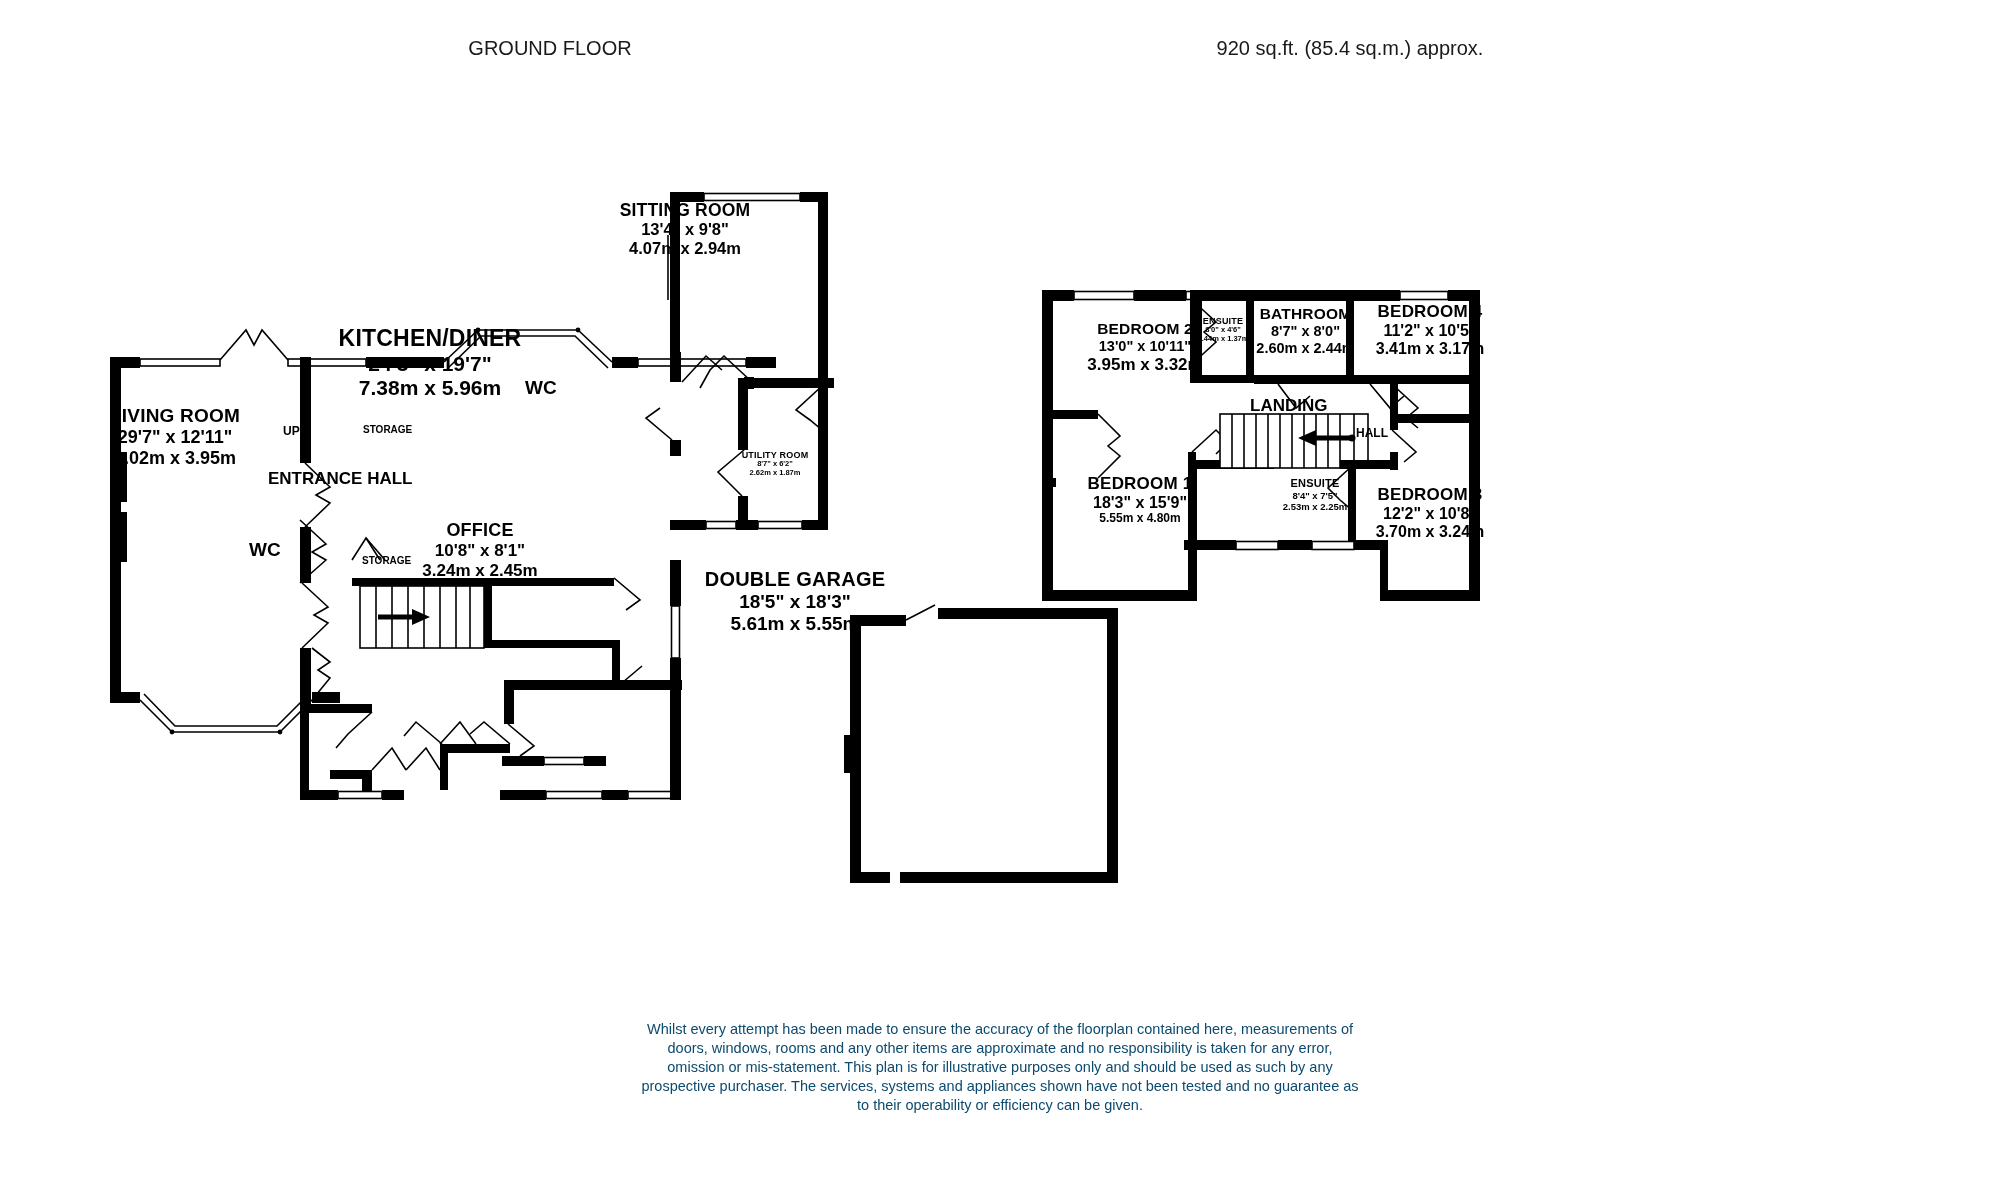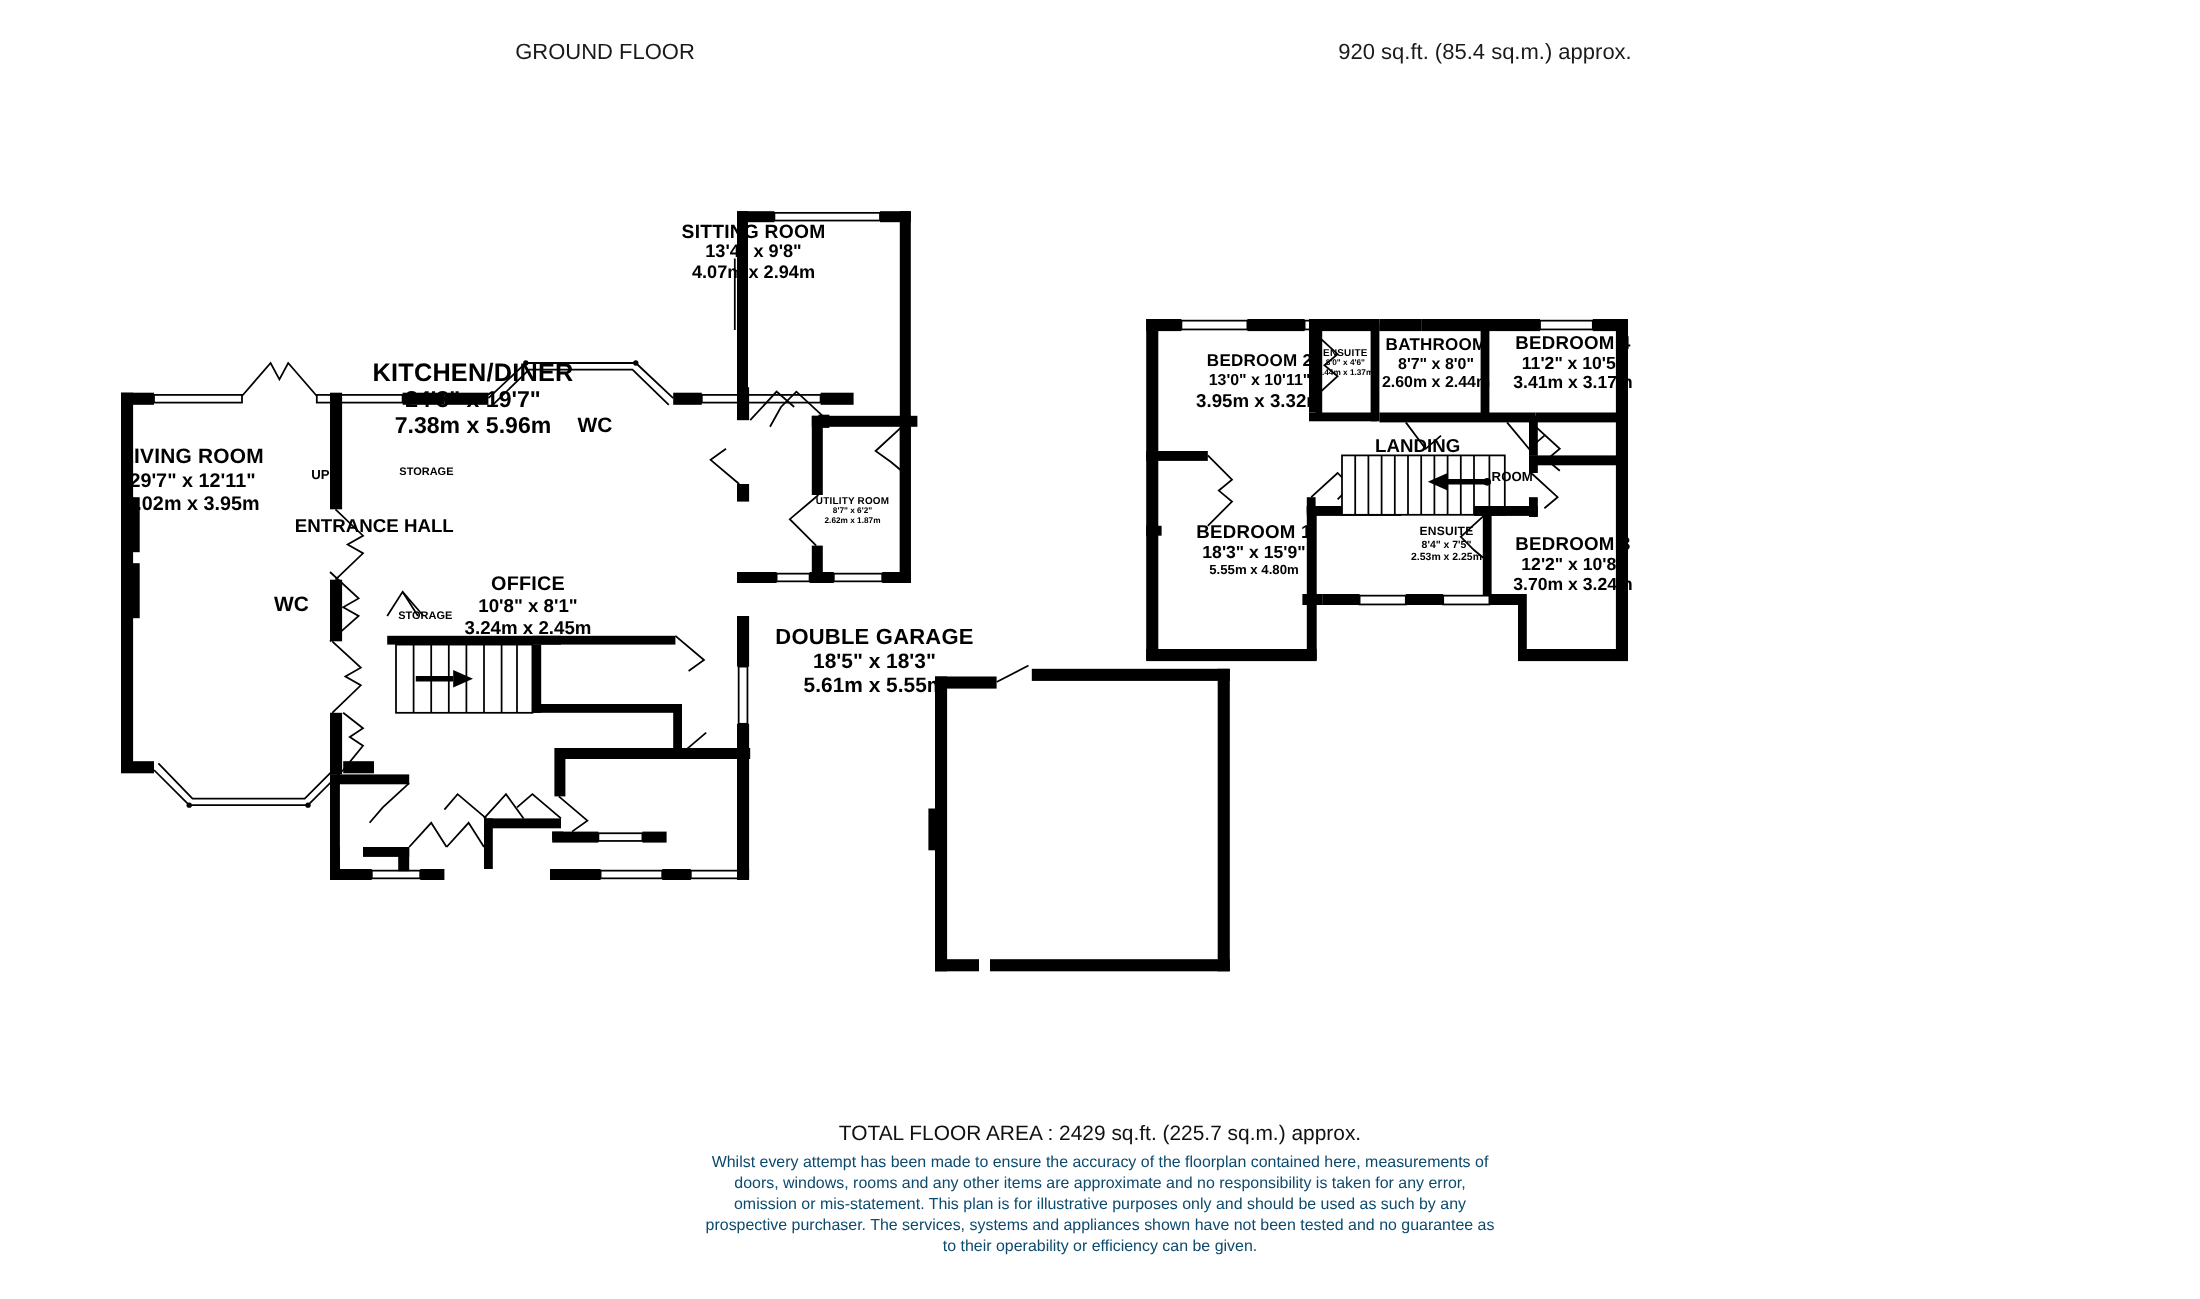--- a/index.html
+++ b/index.html
@@ -430,18 +430,17 @@
   <span class="rdim2">2.53m  x 2.25m</span>
 </div>
 
 <div class="rlabel" style="left:1330px; top:485px; width:200px;">
   <span class="rname" style="font-size:17px;">BEDROOM 3</span>
   <span class="rdim" style="font-size:16px;">12'2"  x 10'8"</span>
   <span class="rdim2" style="font-size:16px;">3.70m  x 3.24m</span>
 </div>
 
 <div class="plainlabel lbl-landing" style="left:1250px; top:396px;">LANDING</div>
-<div class="plainlabel lbl-updown" style="left:1356px; top:426px;">ROOM</div>
+<div class="plainlabel lbl-updown" style="left:1356px; top:426px;">HALL</div>
 
 <div id="footer">
-  <div id="total-area">TOTAL FLOOR AREA : 2429 sq.ft. (225.7 sq.m.) approx.</div>
   <div id="disclaimer">Whilst every attempt has been made to ensure the accuracy of the floorplan contained here, measurements of doors, windows, rooms and any other items are approximate and no responsibility is taken for any error, omission or mis-statement. This plan is for illustrative purposes only and should be used as such by any prospective purchaser. The services, systems and appliances shown have not been tested and no guarantee as to their operability or efficiency can be given.</div>
 </div>
 
 </body></html>

